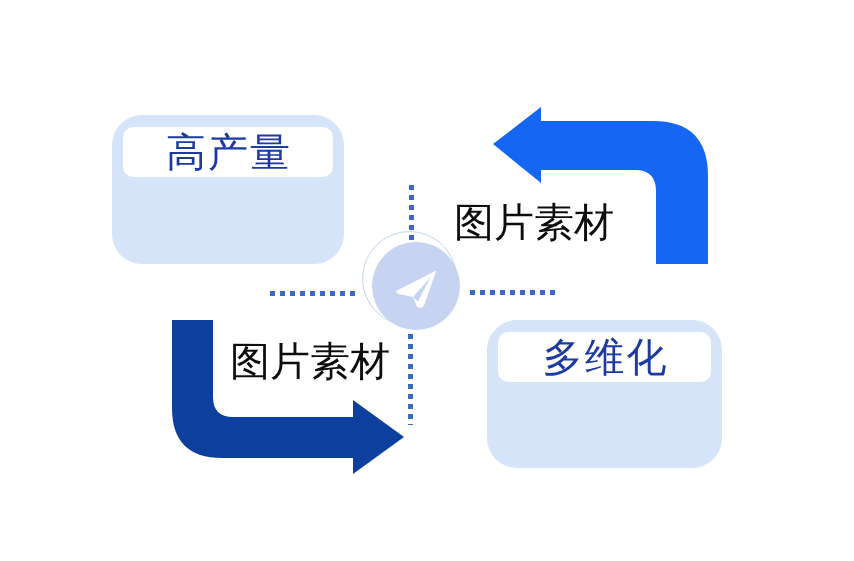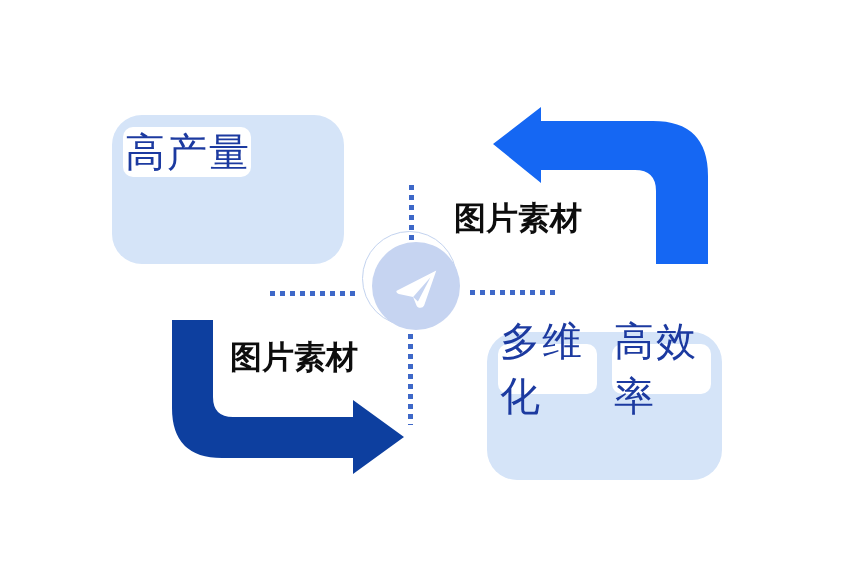--- a/index.html
+++ b/index.html
@@ -22,44 +22,45 @@
     pointer-events: none;
   }
   .arrow-bright { fill: var(--bright-blue, #1567f3); }
   .arrow-navy   { fill: var(--navy-blue, #0d3f9f); }
 
   .panel {
     position: absolute;
     background: var(--panel-bg, #d5e4f8);
     border-radius: 30px;
     display: flex;
+    flex-direction: column;
     gap: 15px;
     box-sizing: border-box;
     padding: 12px 11px;
   }
   .panel.top-left  { left: 112px; top: 115px; width: 232px; height: 149px; }
-  .panel.bot-right { left: 487px; top: 332px; width: 235px; height: 148px; }
+  .panel.bot-right { left: 487px; top: 320px; width: 235px; height: 148px; }
   .pill {
     height: 50px;
     border-radius: 10px;
     background: var(--pill-bg, #fff);
     display: flex;
     align-items: center;
     justify-content: center;
     font-family: "Liberation Serif", "DejaVu Serif", serif;
     font-size: 40px;
     letter-spacing: 2px;
     padding-left: 2px;
     color: var(--pill-text, #1c3aa0);
   }
 
   .flow-label {
     position: absolute;
-    font-size: 32px;
-    font-weight: 700;
+    font-size: 40px;
+    font-weight: 400;
     color: var(--label-text, #0d0d0d);
     white-space: nowrap;
     line-height: 1;
   }
   .flow-label.top    { left: 454px; top: 202px; }
   .flow-label.bottom { left: 230px; top: 341px; }
 
   .dotted { position: absolute; }
   .dotted.vert {
     width: 5px;
@@ -115,23 +116,20 @@
   <div class="panel top-left">
     <div class="pill">
       <span>高产量</span>
     </div>
   </div>
 
   <div class="panel bot-right">
     <div class="pill">
       <span>多维化</span>
     </div>
-    <div class="pill">
-      <span>高效率</span>
-    </div>
   </div>
 
   <div class="center-ring"></div>
   <div class="center-circle">
     <svg width="58" height="58" viewBox="0 0 60 60" aria-hidden="true">
       <path class="plane-body" d="M10 35 L51 14 L38.5 50 C37 53.6 31.8 53.4 30.4 49.9 L27 41.5 L13.5 38.6 C9.8 37.8 9.3 35.9 10 35 Z"></path>
       <path class="plane-fold" d="M27 41.5 L45 21 L32 46 Z"></path>
     </svg>
   </div>
 

